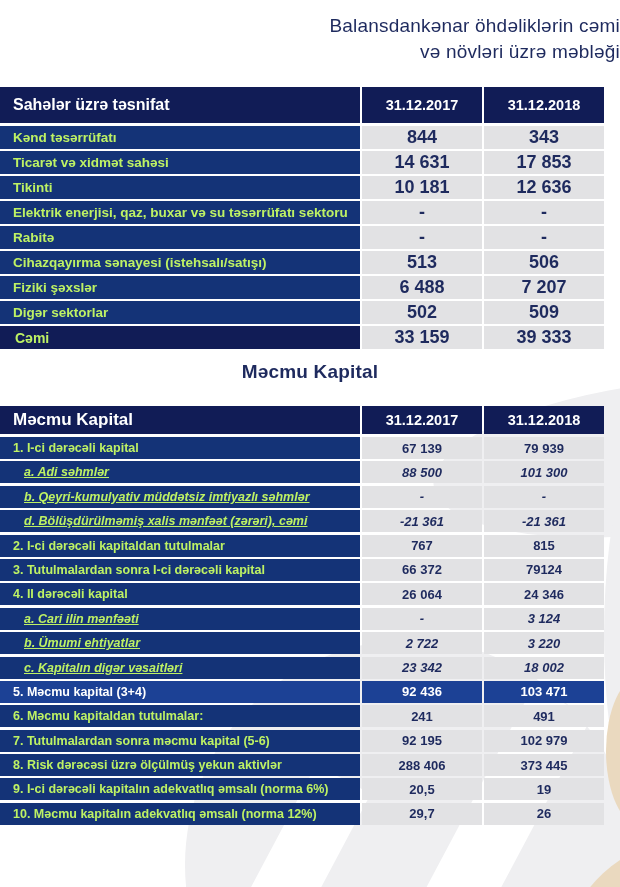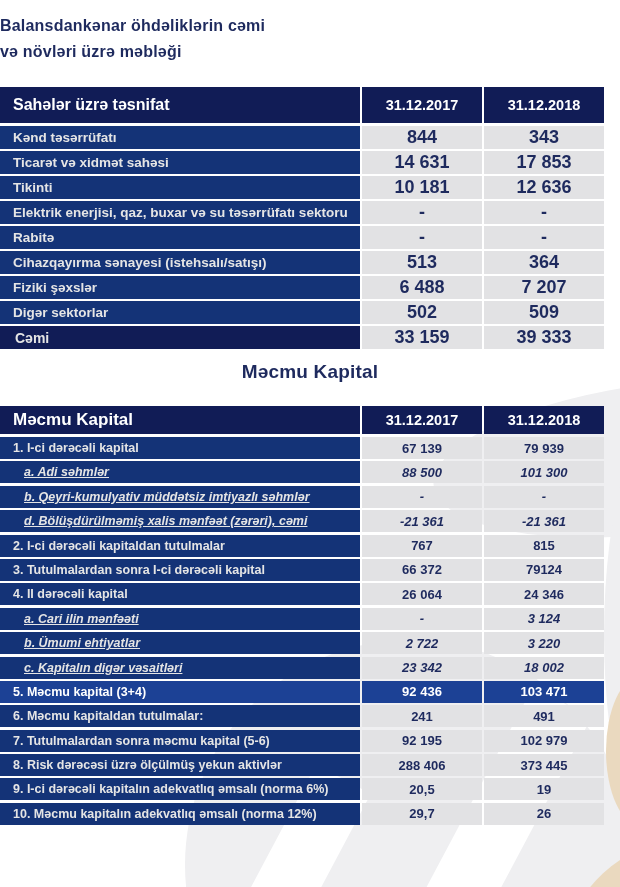--- a/index.html
+++ b/index.html
@@ -41,25 +41,25 @@
   .wm-beige-edge {
     left: 606px; top: 676px; width: 70px; height: 150px;
     background: var(--watermark_beige); border-radius: 50%;
   }
 
   
   .page { position: relative; z-index: 1; }
 
   .doc-title {
     margin-top: 13px;
-    text-align: left;
+    text-align: right;
     color: var(--text_navy);
-    font-size: 16px;
+    font-size: 19px;
     line-height: 26px;
-    font-weight: 700;
+    font-weight: 400;
     letter-spacing: 0.2px;
   }
   .section-title {
     margin-top: 12px;
     text-align: center;
     color: var(--text_navy);
     font-size: 19px;
     line-height: 22px;
     font-weight: 700;
     letter-spacing: 0.2px;
@@ -86,21 +86,21 @@
   .t2 .hcol { font-size: 14.5px; }
 
   .trow { display: flex; gap: 2px; }
   .t1 .trow { margin-bottom: 2px; }
   .t2 .trow { margin-bottom: 2.4px; }
   .cell { display: flex; align-items: center; }
   .label {
     flex: 0 0 360px;
     padding-left: 13px;
     background: var(--row_blue);
-    color: #e5e5e5;
+    color: #bef264;
     font-weight: 700;
     white-space: nowrap;
     overflow: hidden;
   }
   .val {
     flex: 0 0 120px;
     justify-content: center;
     background: var(--cell_gray);
     color: var(--text_navy);
     font-weight: 700;
@@ -164,21 +164,21 @@
           <div class="cell val">-</div>
         </div>
         <div class="trow">
           <div class="cell label">Rabitə</div>
           <div class="cell val">-</div>
           <div class="cell val">-</div>
         </div>
         <div class="trow">
           <div class="cell label">Cihazqayırma sənayesi (istehsalı/satışı)</div>
           <div class="cell val">513</div>
-          <div class="cell val">364</div>
+          <div class="cell val">506</div>
         </div>
         <div class="trow">
           <div class="cell label">Fiziki şəxslər</div>
           <div class="cell val">6 488</div>
           <div class="cell val">7 207</div>
         </div>
         <div class="trow">
           <div class="cell label">Digər sektorlar</div>
           <div class="cell val">502</div>
           <div class="cell val">509</div>

